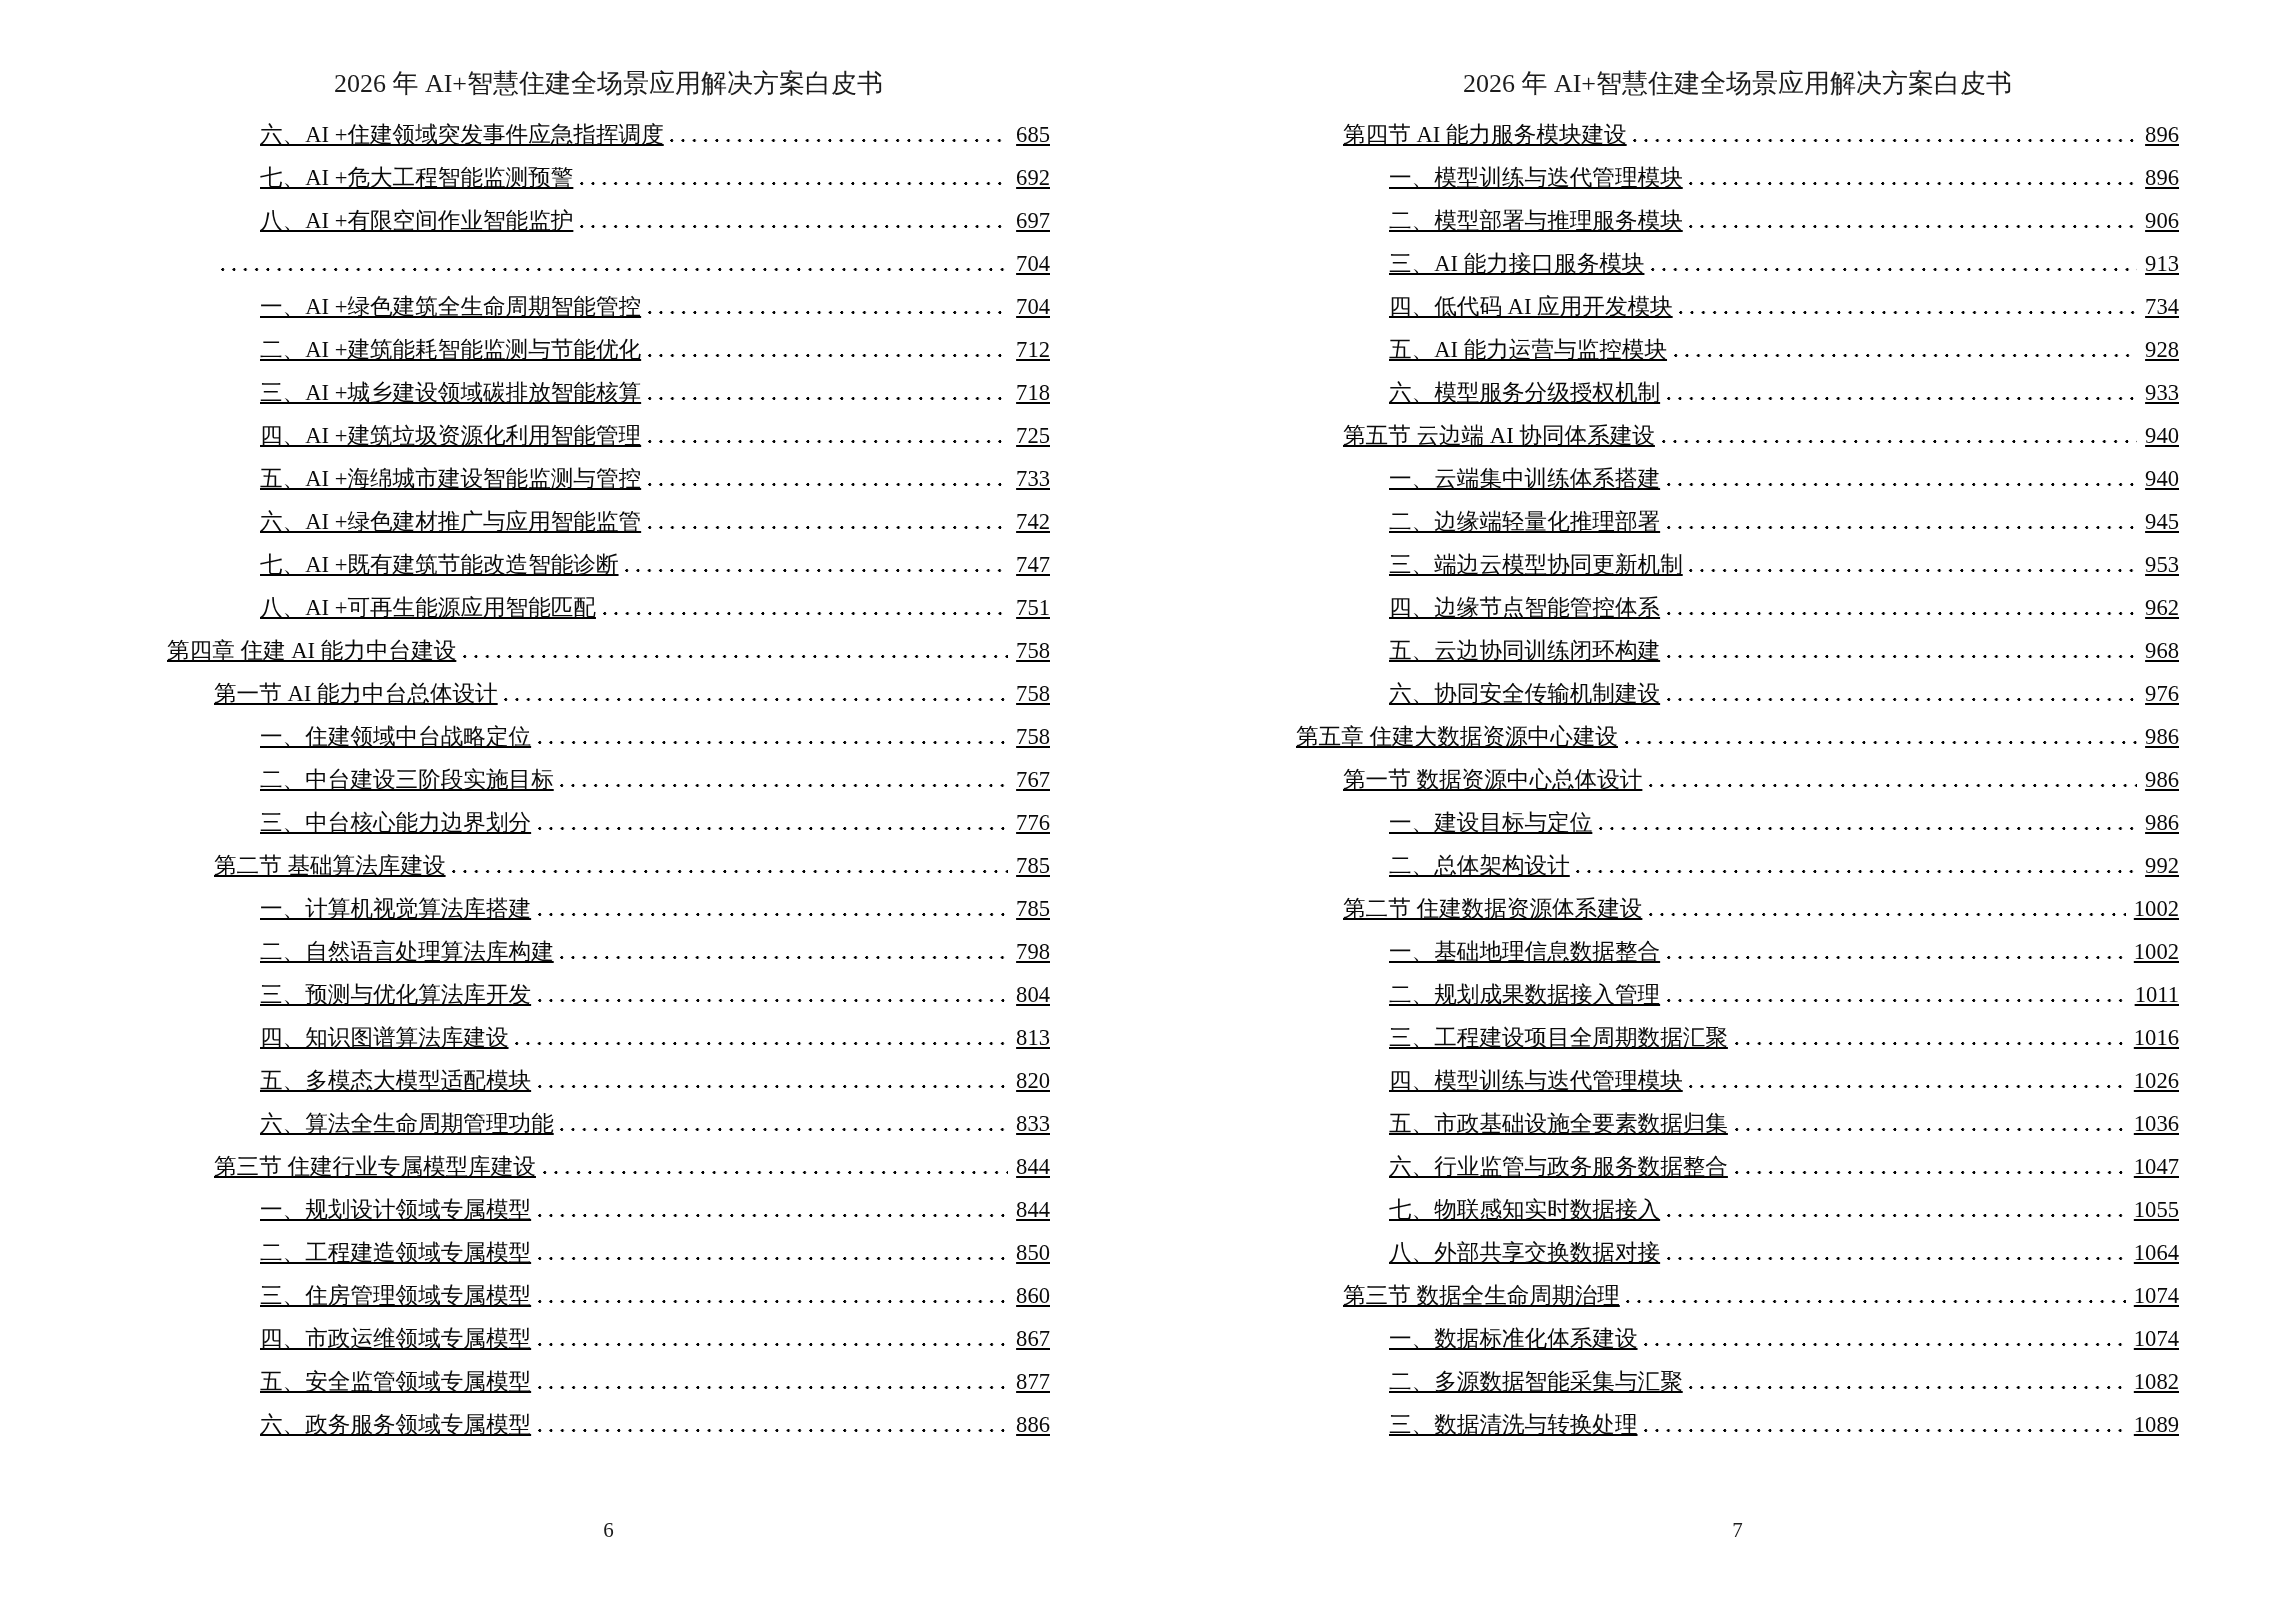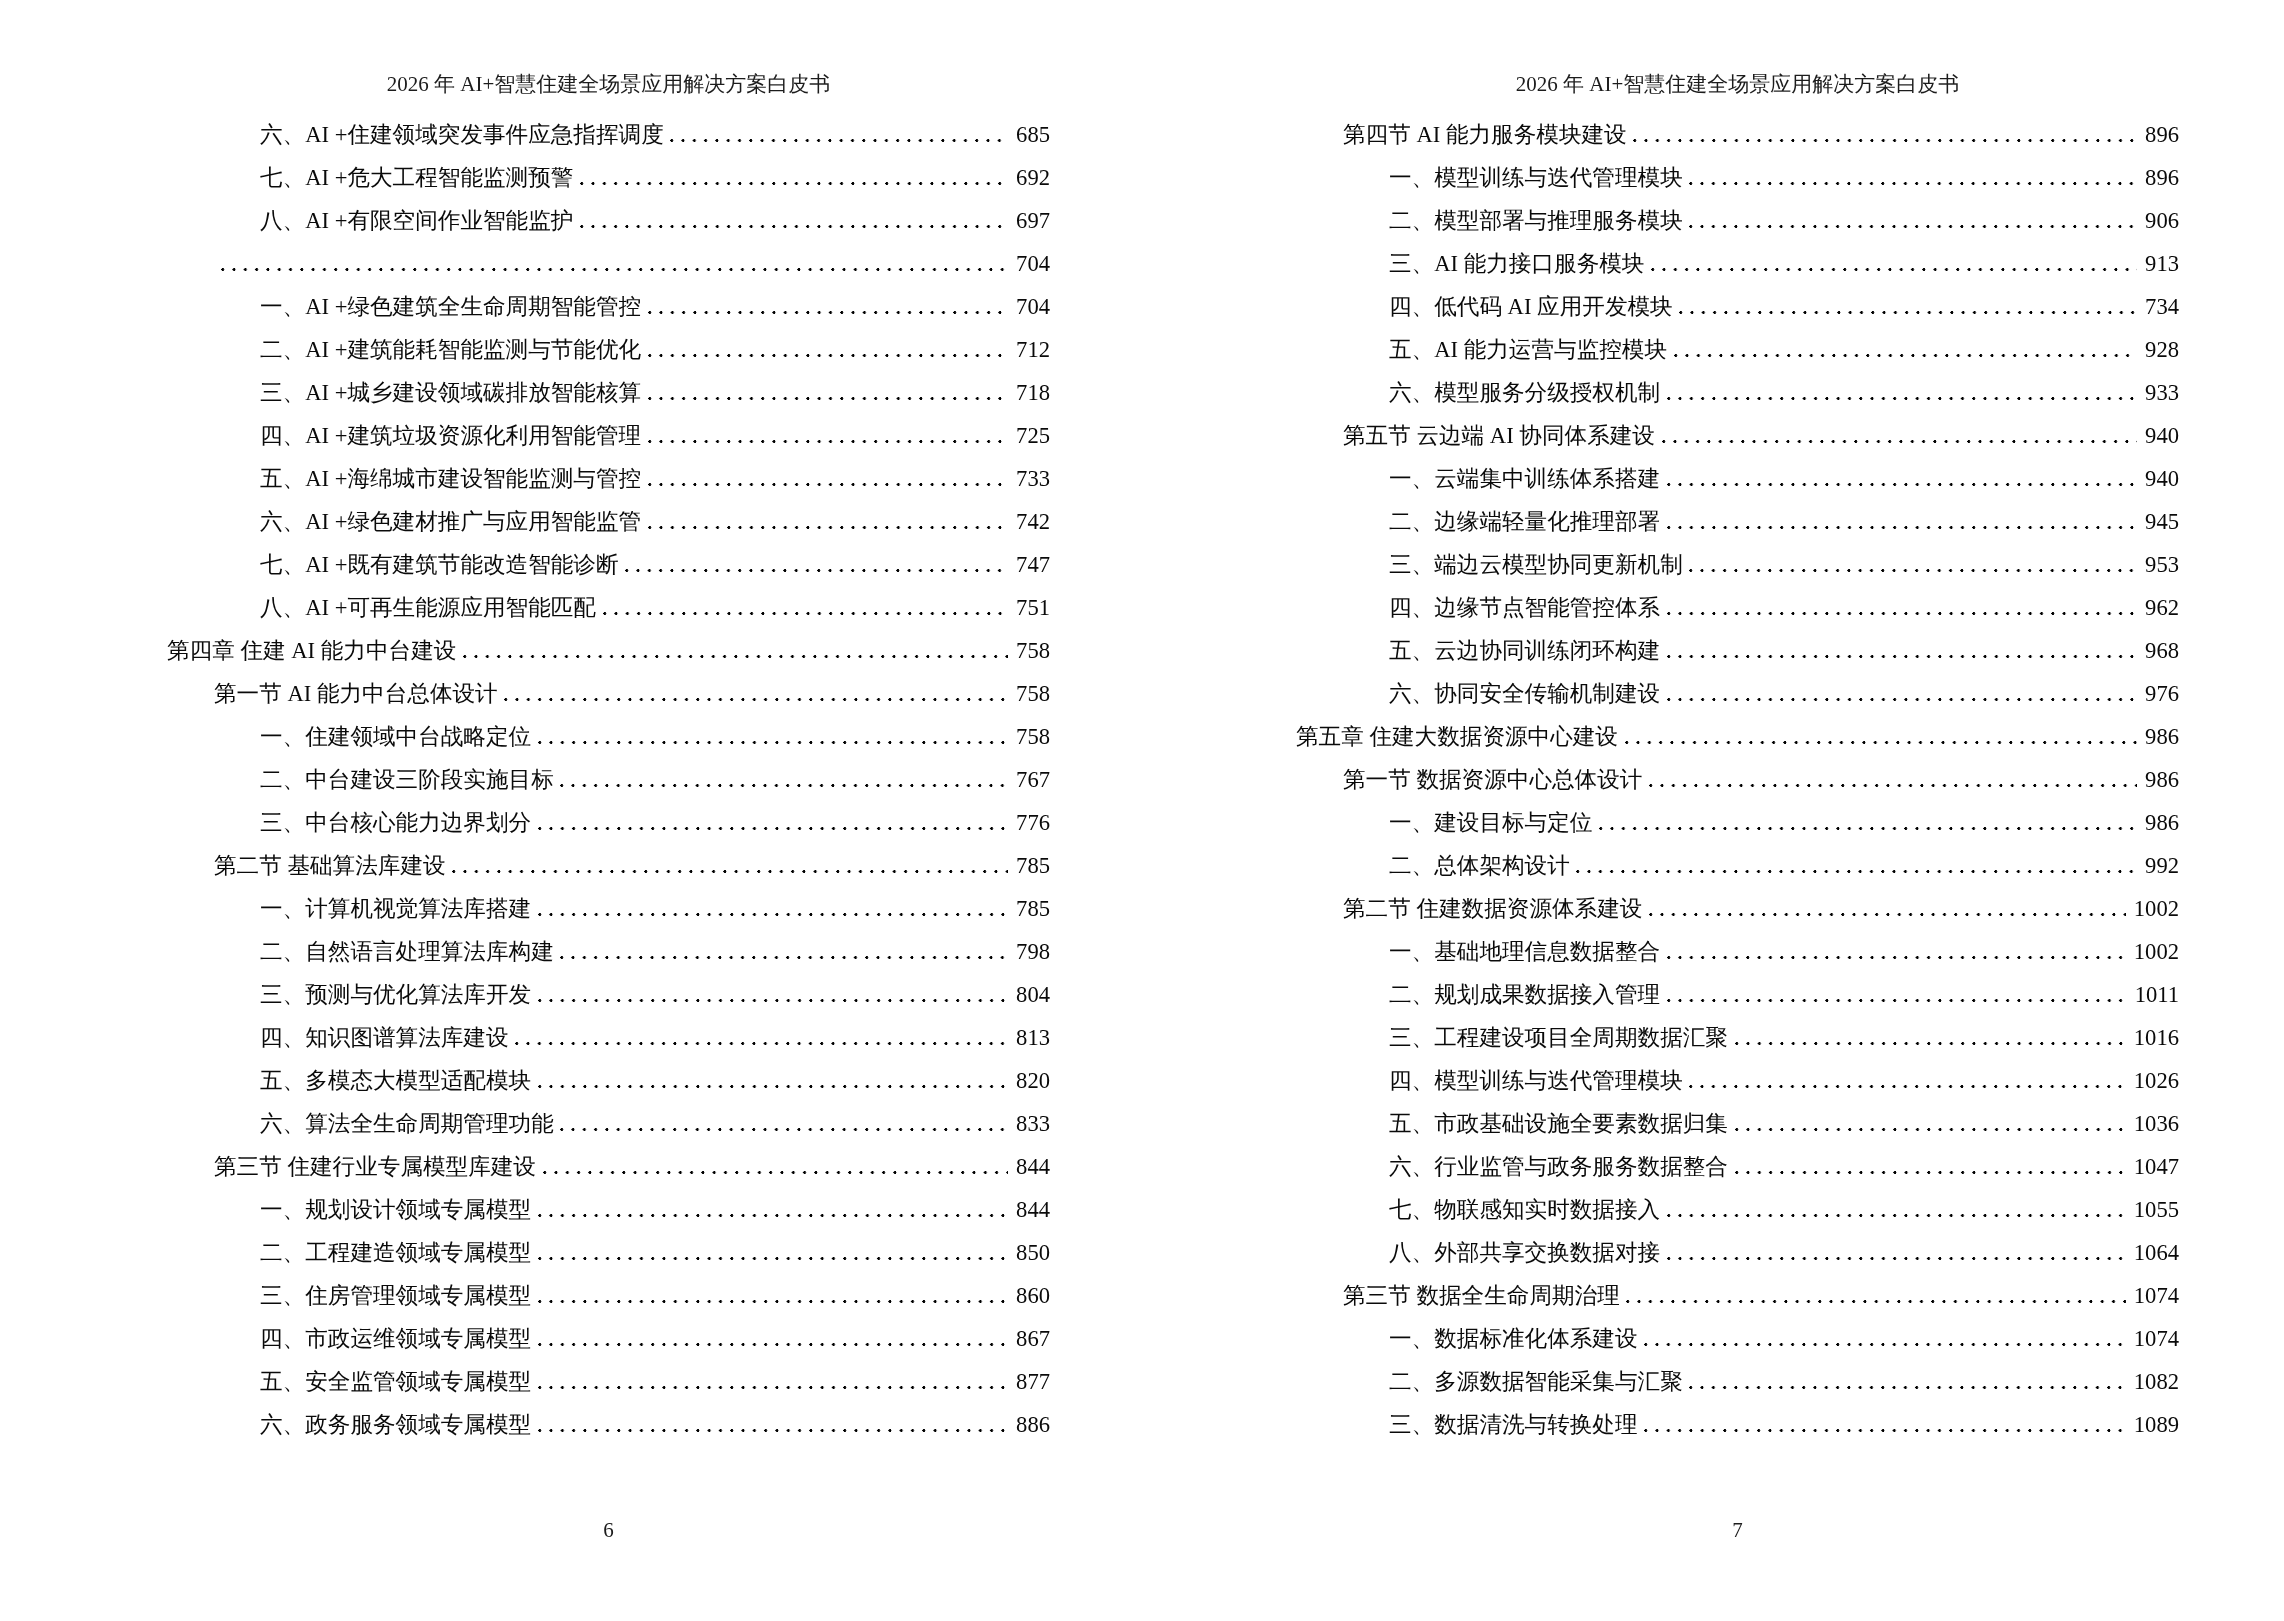--- a/index.html
+++ b/index.html
@@ -17,30 +17,31 @@
     height:1622px;
   }
   .page-left  { left:167px;  width:883px; }
   .page-right { left:1296px; width:883px; }
   .running-header {
     position:absolute;
     top:71px;
     left:0;
     width:100%;
     text-align:center;
-    font-size:21px;
+    font-size:26px;
     line-height:26px;
     color:#1c1c1c;
     white-space:nowrap;
   }
   .toc-list {
     position:absolute;
     top:113px;
     left:0;
     width:100%;
+    text-decoration:underline;
   }
   .toc-row {
     display:flex;
     align-items:stretch;
     height:43px;
     font-size:22.6px;
     line-height:43px;
     white-space:nowrap;
     color:#0a0a0a;
   }

